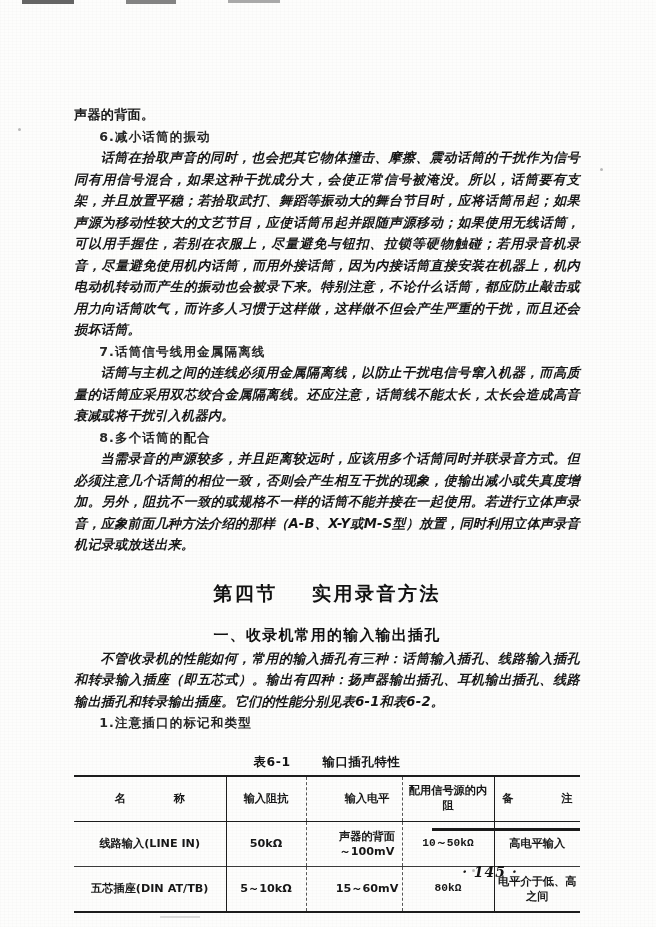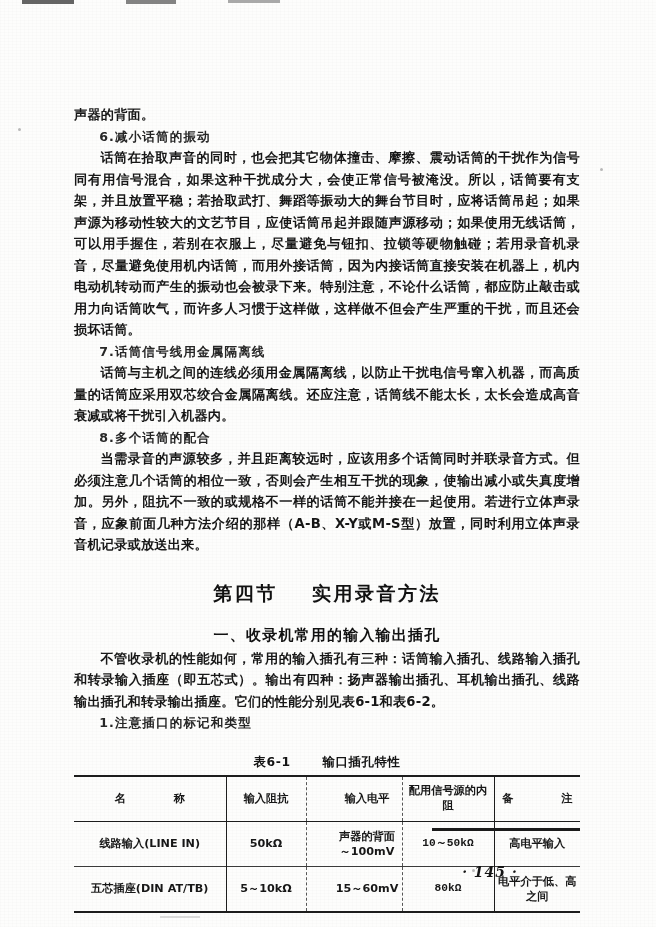--- a/index.html
+++ b/index.html
@@ -45,21 +45,21 @@
   p.body {
     margin: 0 0 0 0;
     font-size: 13.2px;
     line-height: 21.5px;
     text-align: justify;
     text-justify: inter-ideograph;
     letter-spacing: .2px;
     font-weight: 600;
     color: #171717;
   }
-  p.body.indent { text-indent: 2em; }
+  p.body.indent { text-indent: 2em; font-style: italic; }
 
   
   p.num-head {
     margin: 0;
     font-size: 12.6px;
     line-height: 21.5px;
     text-indent: 2em;
     font-weight: 600;
     letter-spacing: 1.1px;
     color: #262626;

